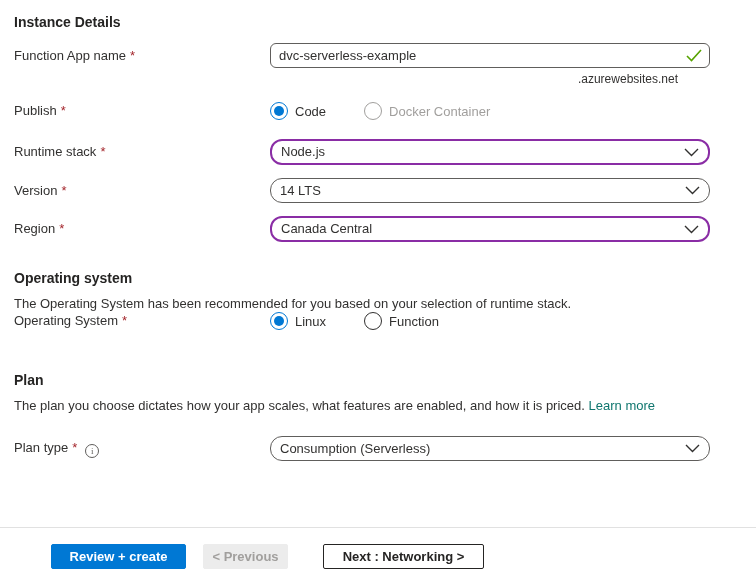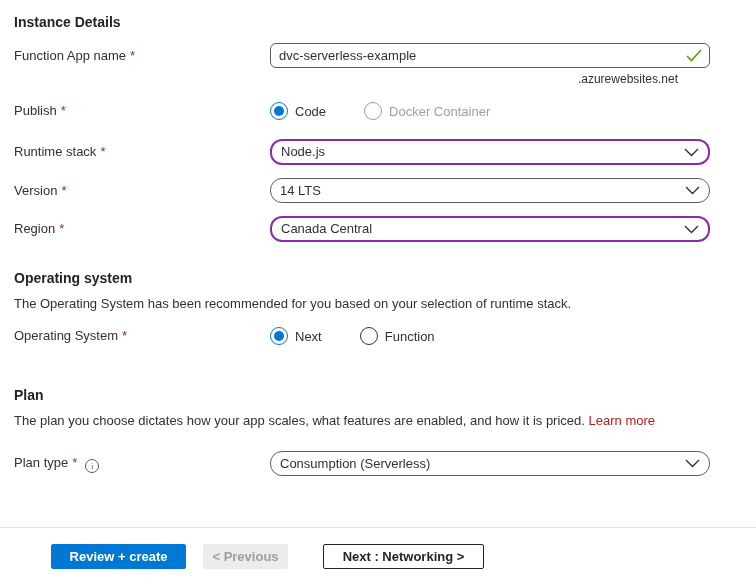--- a/index.html
+++ b/index.html
@@ -10,21 +10,21 @@
   }
   .section-title{
     font-size:14px;font-weight:bold;color:#252423;
     margin:0 0 0 14px;padding-top:13px;line-height:18px;
   }
   .row{display:flex;align-items:center;margin-left:14px;}
   .label-col{width:256px;flex:0 0 256px;line-height:18px;}
   .control-col{width:440px;flex:0 0 440px;position:relative;}
   .req{color:#A4262C;margin-left:4px;}
   .desc{margin:9px 0 0 14px;line-height:16px;color:#323130;}
-  .link{color:#b91c1c;text-decoration:none;cursor:pointer;}
+  .link{color:#0f766e;text-decoration:none;cursor:pointer;}
 
   
   .text-input{
     box-sizing:border-box;width:440px;height:25px;border:1px solid #605E5C;
     border-radius:6px;padding:0 30px 0 8px;font-family:"Liberation Sans",sans-serif;
     font-size:13px;color:#323130;outline:none;background:#fff;
   }
   .input-check{position:absolute;right:8px;top:6px;}
   .suffix-line{
     width:454px;margin:4px 0 0 270px;text-align:right;font-size:12px;color:#323130;
@@ -71,21 +71,21 @@
   .btn-primary{background:#0078D4;border:1px solid #0078D4;color:#fff;font-weight:bold;width:135px;}
   .btn-disabled{background:#ECECEC;border:1px solid #ECECEC;color:#A19F9D;width:85px;margin-left:17px;cursor:default;font-weight:bold;}
   .btn-outline{background:#fff;border:1px solid #252423;color:#252423;font-weight:bold;width:161px;margin-left:35px;}
 
   
   .mt-row1{margin-top:12px;}
   .mt-publish{margin-top:16px;}
   .mt-runtime{margin-top:19px;}
   .mt-select{margin-top:13px;}
   .mt-os-header{padding-top:27px;}
-  .mt-os-row{margin-top:15px;}
+  .mt-os-row{margin-top:0;}
   .mt-plan-header{padding-top:41px;}
   .mt-plan-row{margin-top:22px;}
 </style>
 </head>
 <body>
 
 <div class="page">
 
   <div class="section-title">Instance Details</div>
 
@@ -171,21 +171,21 @@
   <div class="section-title mt-os-header">Operating system</div>
   <div class="desc">The Operating System has been recommended for you based on your selection of runtime stack.</div>
 
   <div class="row mt-os-row">
     <div class="label-col">
       <span>Operating System</span><span class="req">*</span>
     </div>
     <div class="control-col radio-group">
       <div class="radio-opt selected">
         <span class="radio-circle"></span>
-        <span class="radio-label">Next</span>
+        <span class="radio-label">Linux</span>
       </div>
       <div class="radio-opt">
         <span class="radio-circle"></span>
         <span class="radio-label">Function</span>
       </div>
     </div>
   </div>
 
   <div class="section-title mt-plan-header">Plan</div>
   <div class="desc">

